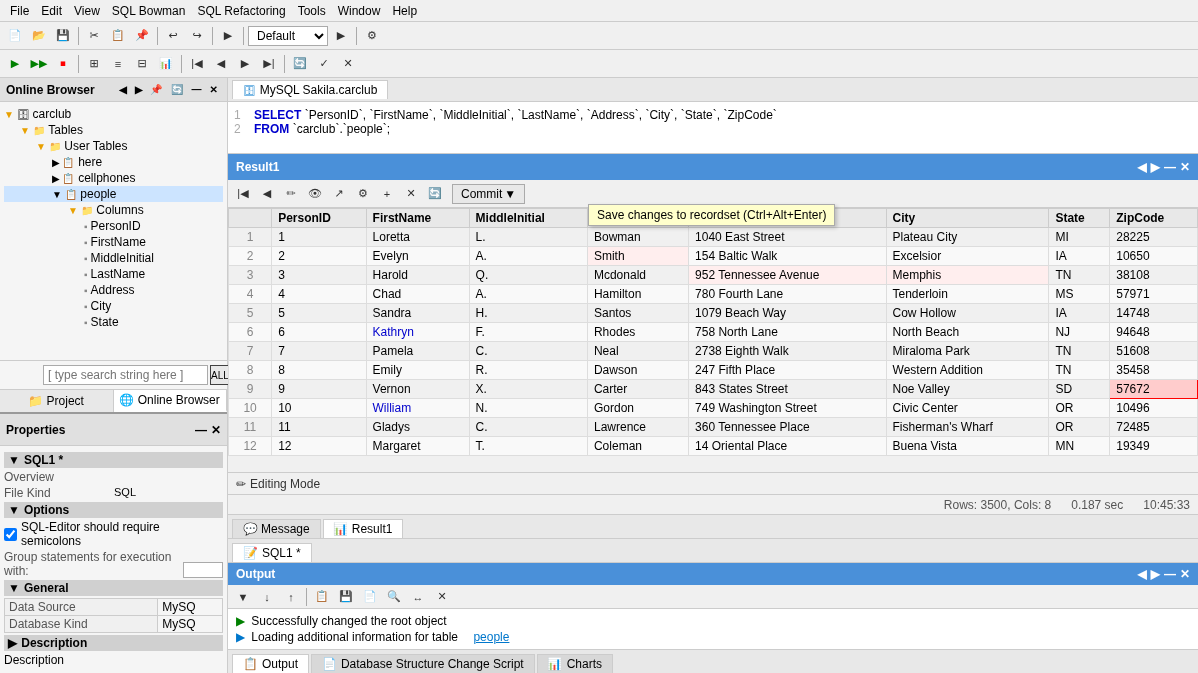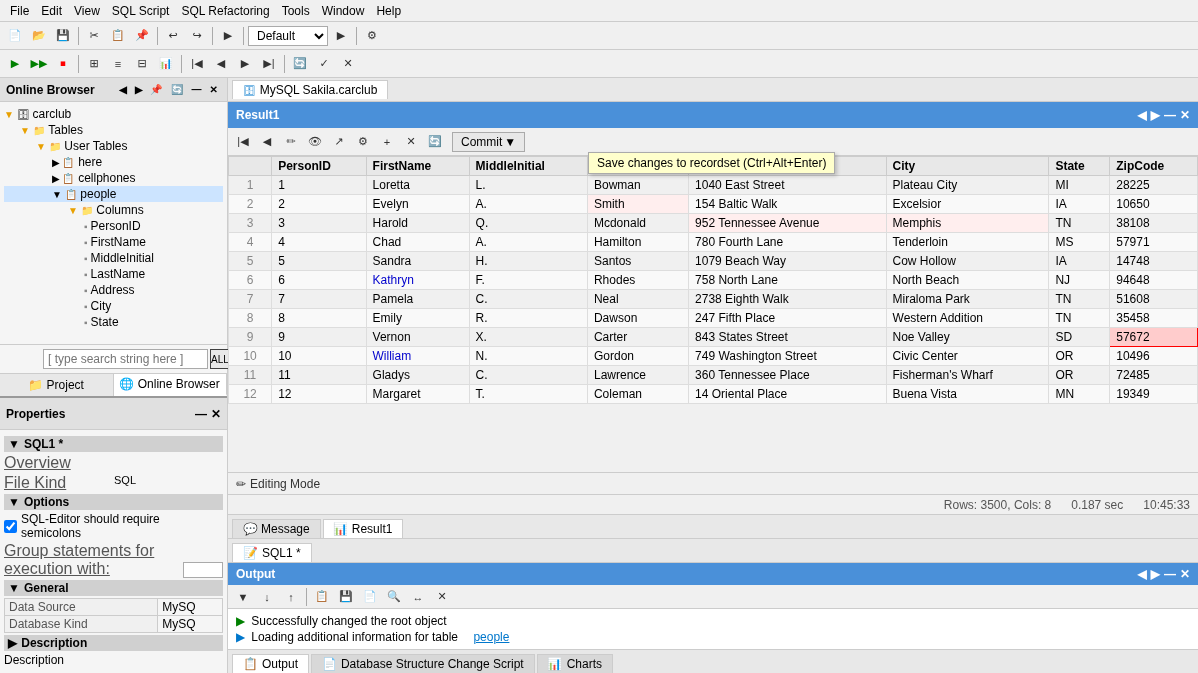--- a/index.html
+++ b/index.html
@@ -70,21 +70,21 @@
     
     .result-tabs { display: flex; background: #e8e8e8; border-top: 1px solid #ccc; height: 24px; align-items: flex-end; padding: 0 4px; }
     .result-tab { background: #e0e0e0; border: 1px solid #ccc; border-bottom: none; padding: 2px 10px; cursor: pointer; margin-right: 2px; font-size: 11px; }
     .result-tab.active { background: #fff; }
 
     
     .properties-panel { border-top: 1px solid #ccc; background: #f5f5f5; }
     .props-header { background: #e0e0e0; height: 32px; display: flex; align-items: center; justify-content: space-between; padding: 0 6px; border-bottom: 1px solid #ccc; font-weight: bold; font-size: 11px; }
     .props-section { padding: 4px; }
     .props-row { display: flex; margin-bottom: 2px; }
-    .props-label { color: #555; min-width: 110px; font-size: 16px; text-decoration: underline; }
+    .props-label { color: #555; min-width: 110px; font-size: 12px; }
     .props-value { font-size: 11px; color: #000; }
     .props-section-header { background: #d0d0d0; padding: 1px 4px; font-weight: bold; font-size: 11px; margin: 2px 0; cursor: pointer; display: flex; align-items: center; gap: 4px; }
     .checkbox-row { display: flex; align-items: center; gap: 4px; font-size: 11px; margin: 2px 0; }
     .props-table { width: 100%; border-collapse: collapse; font-size: 10px; }
     .props-table td { border: 1px solid #ccc; padding: 1px 4px; }
     .props-table td:first-child { background: #f0f0f0; color: #555; min-width: 100px; }
 
     
     .sql-bottom-tabs { display: flex; background: #e8e8e8; border-top: 1px solid #ccc; height: 24px; align-items: flex-end; padding: 0 4px; }
     .sql-bottom-tab { background: #d8d8d8; border: 1px solid #ccc; border-bottom: none; padding: 2px 10px; cursor: pointer; margin-right: 2px; font-size: 11px; display: flex; align-items: center; gap: 4px; }
@@ -114,21 +114,21 @@
     ::-webkit-scrollbar-track { background: #f1f1f1; }
     ::-webkit-scrollbar-thumb { background: #c0c0c0; }
   </style>
 </head>
 <body>
 
 <div class="menu-bar">
   <span>File</span>
   <span>Edit</span>
   <span>View</span>
-  <span>SQL Script</span>
+  <span>SQL Bowman</span>
   <span>SQL Refactoring</span>
   <span>Tools</span>
   <span>Window</span>
   <span>Help</span>
 </div>
 
 <div class="toolbar">
   <div class="toolbar-btn">📄</div>
   <div class="toolbar-btn">📂</div>
   <div class="toolbar-btn">💾</div>
@@ -335,20 +335,32 @@
 
   <div class="right-panel">
 
     <div class="sql-tab-bar">
       <div class="sql-tab">
         <span class="db-icon">🗄</span>
         <span>MySQL Sakila.carclub</span>
       </div>
     </div>
 
+    <div class="query-area" style="height:52px;">
+      <div>
+        <span class="line-num">1</span>
+        <span class="kw-blue">SELECT</span>
+        <span>  `PersonID`, `FirstName`, `MiddleInitial`, `LastName`, `Address`, `City`, `State`, `ZipCode`</span>
+      </div>
+      <div>
+        <span class="line-num">2</span>
+        <span class="kw-blue">FROM</span>
+        <span>    `carclub`.`people`;</span>
+      </div>
+    </div>
 
     <div class="result-area" style="height:350px;">
       <div class="result-header">
         <span>Result1</span>
         <div style="display:flex;gap:4px;">
           <span style="cursor:pointer;color:white;">◀</span>
           <span style="cursor:pointer;color:white;">▶</span>
           <span style="cursor:pointer;color:white;">—</span>
           <span style="cursor:pointer;color:white;">✕</span>
         </div>

